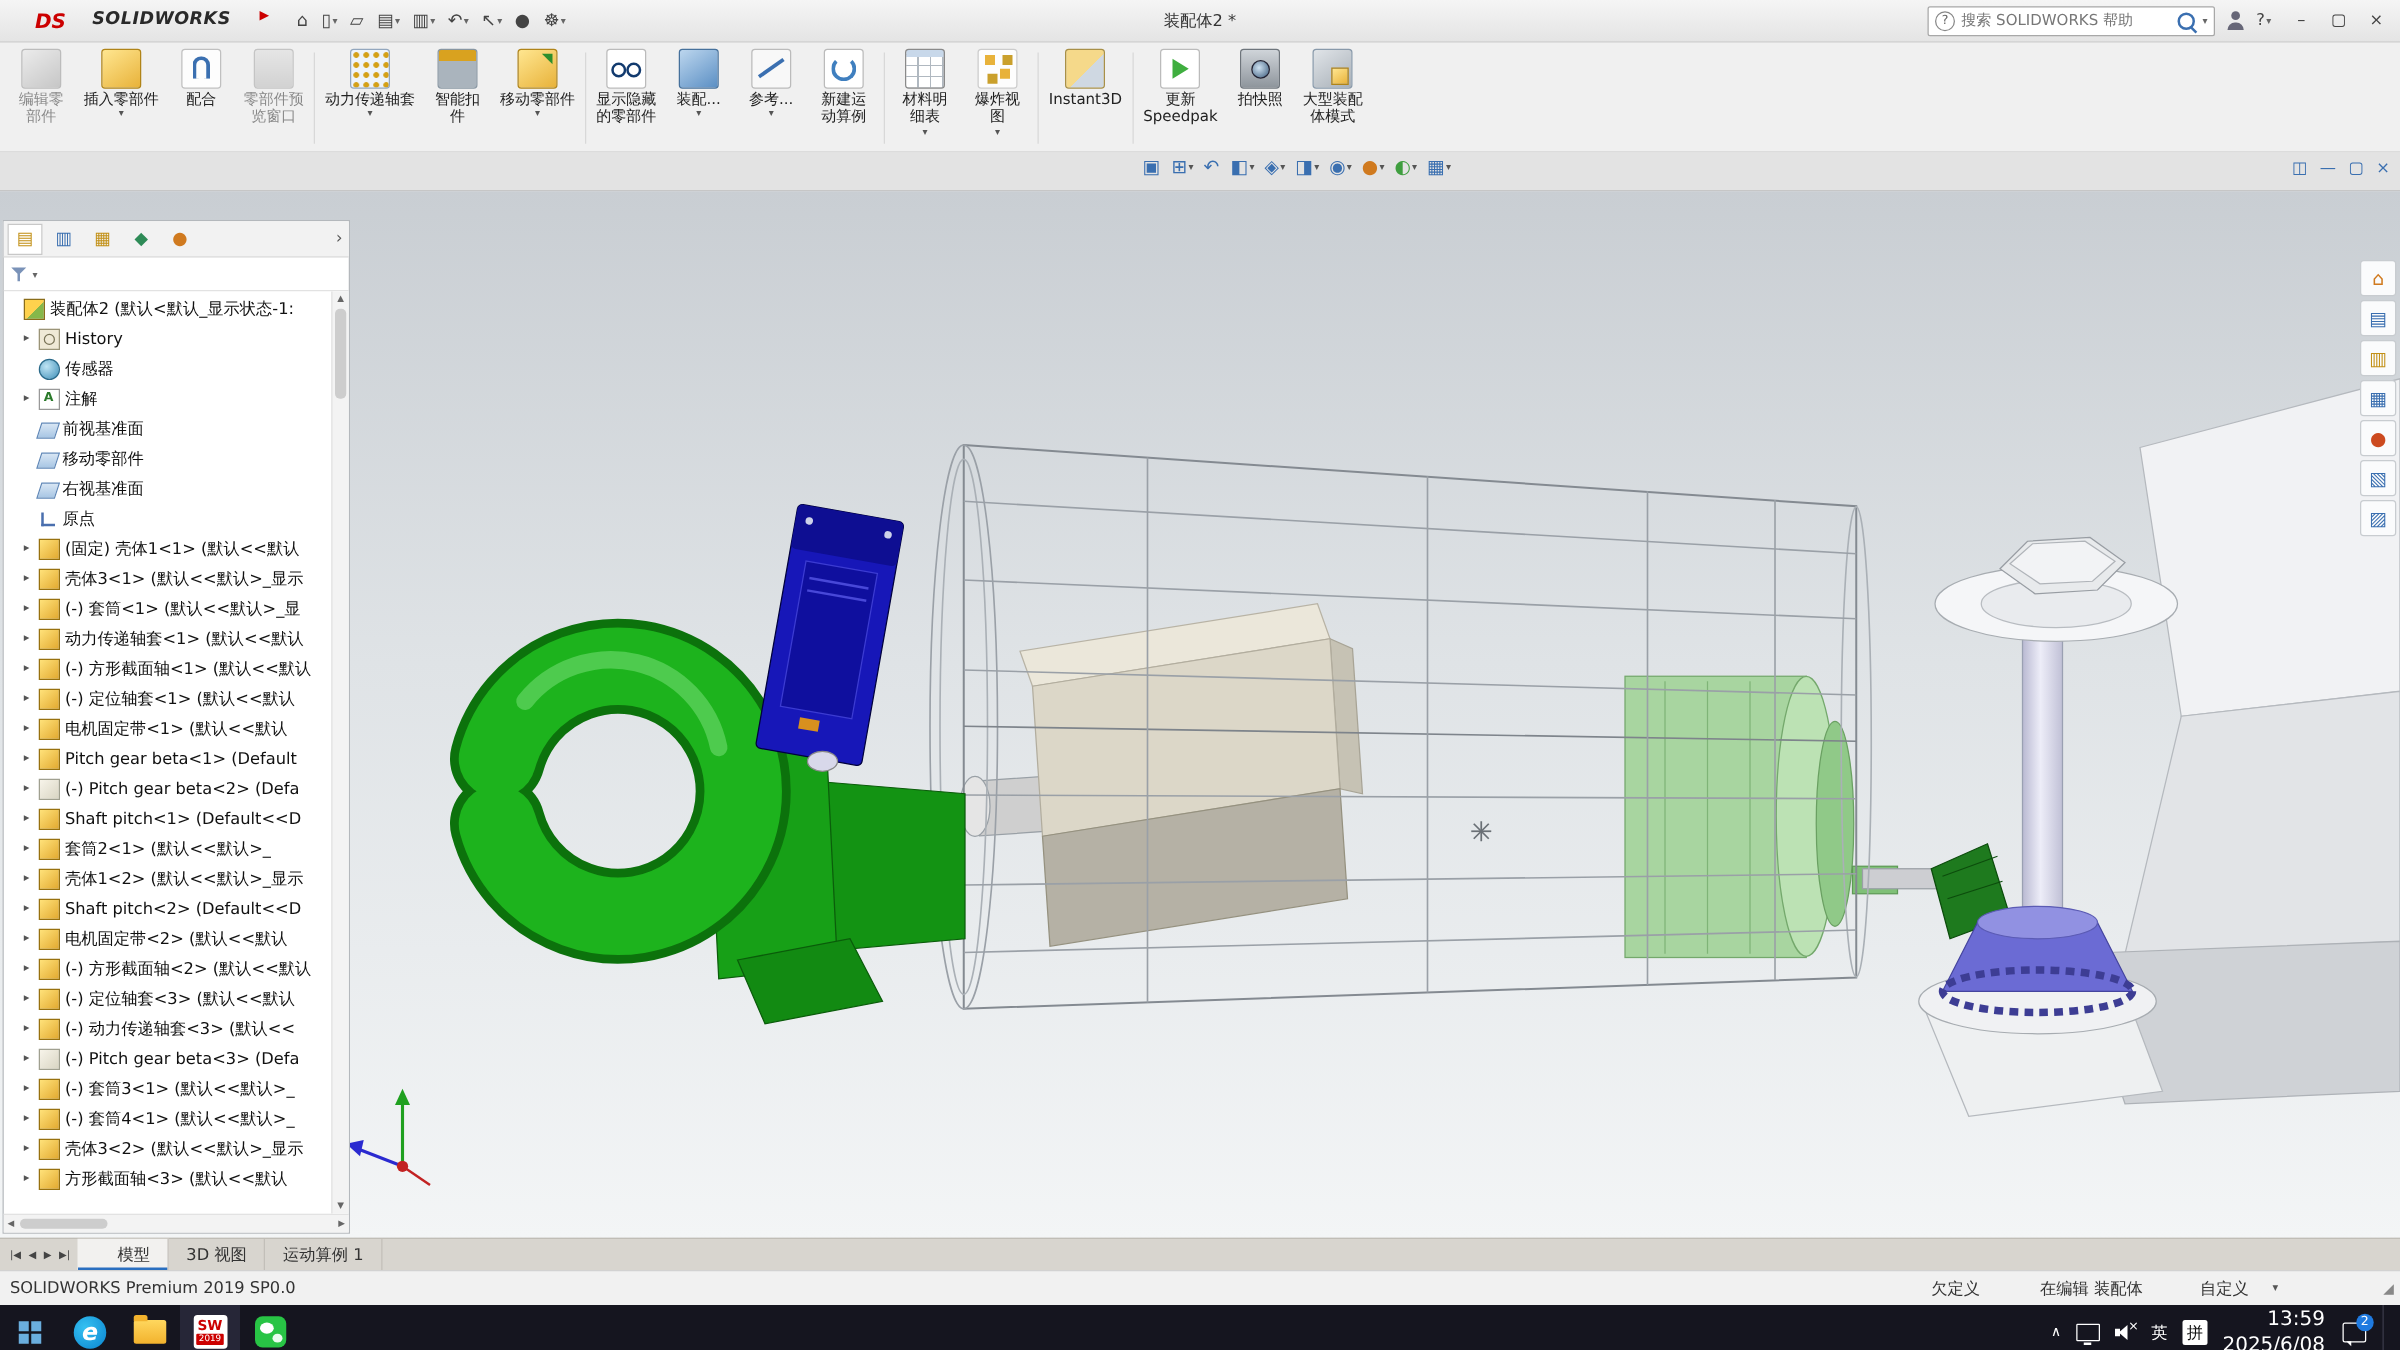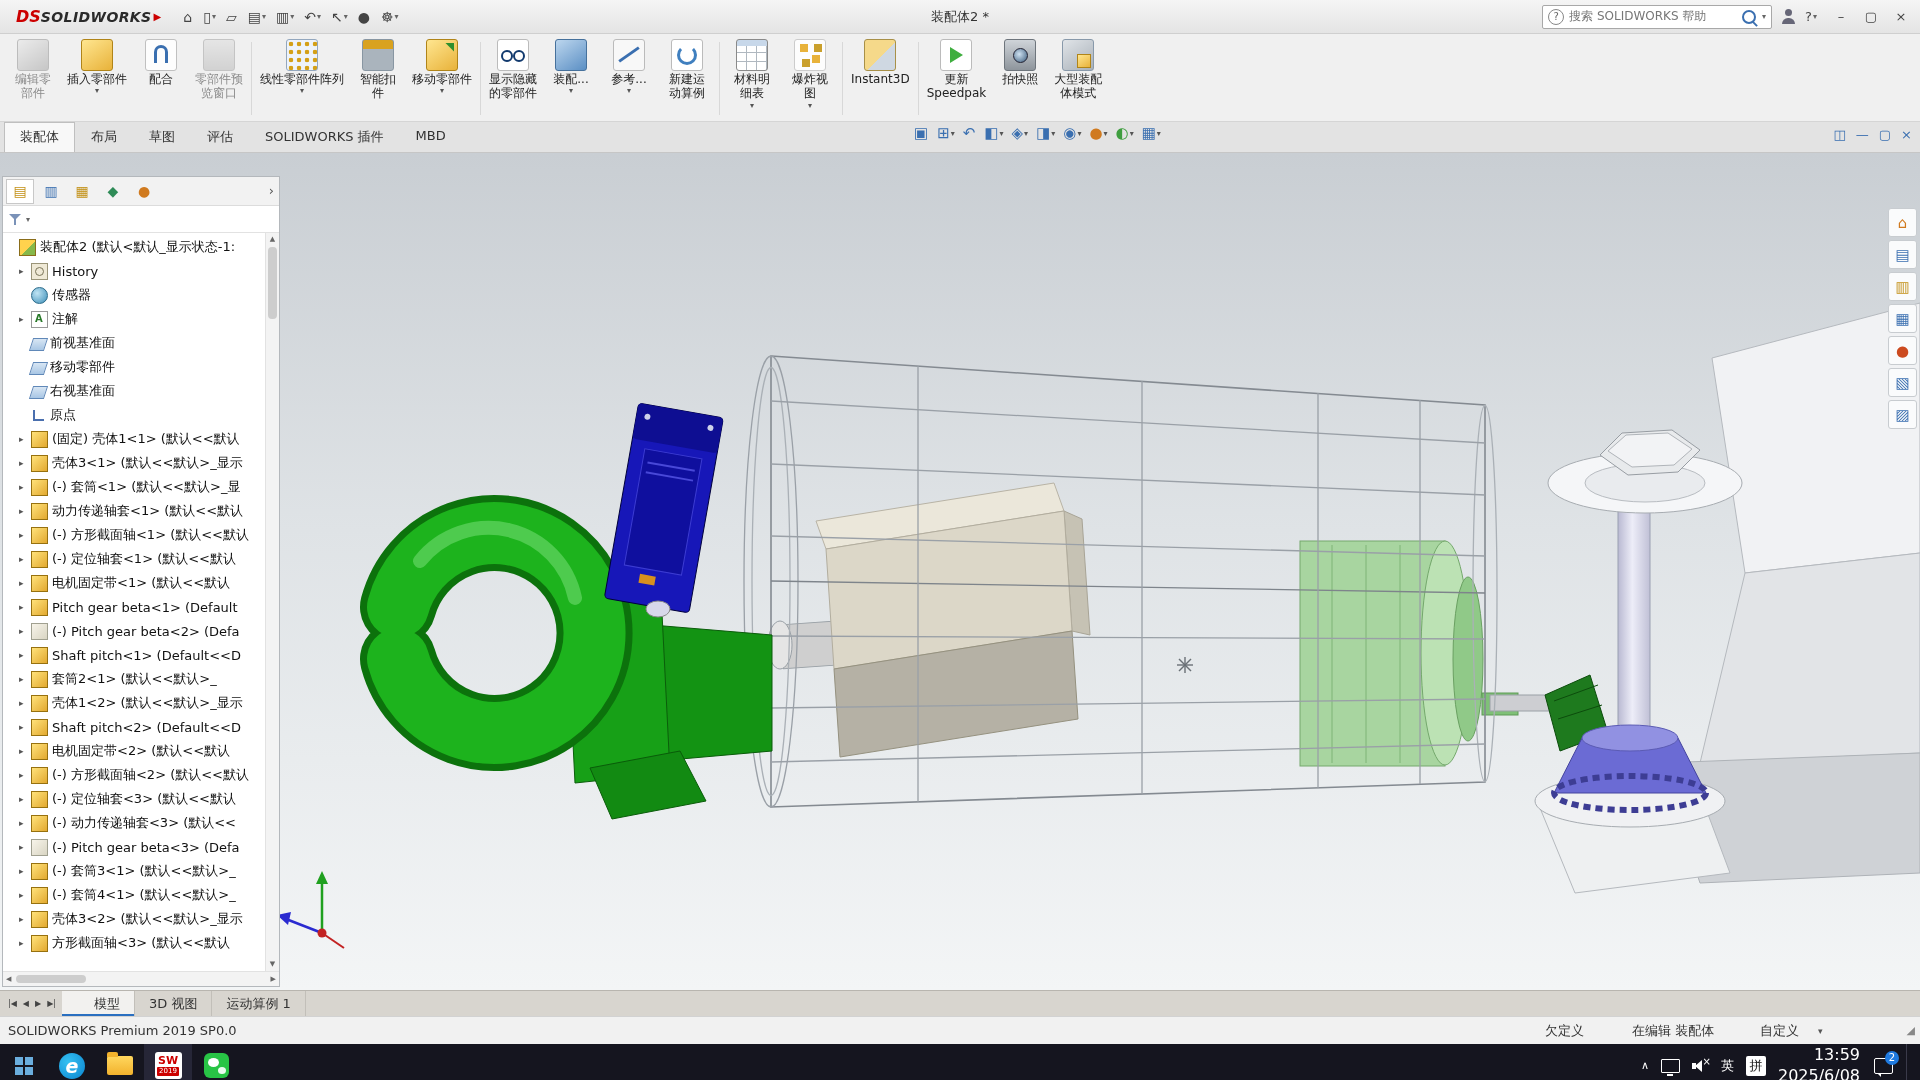--- a/index.html
+++ b/index.html
@@ -1,21 +1,21 @@
 <!DOCTYPE html>
 <html><head>
 <meta charset="utf-8">
 <style>
   html,body{margin:0;padding:0;background:#000;}
   #screen{width:1920px;height:1080px;position:relative;overflow:hidden;
     font-family:"DejaVu Sans","Liberation Sans",sans-serif;font-size:13px;color:#222;background:#e8e8e8;}
   
   #titlebar{height:33px;background:linear-gradient(#f5f5f5,#e4e4e4);border-bottom:1px solid #cfcfcf;
     display:flex;align-items:center;position:relative;}
-  .logo{display:flex;align-items:center;gap:0;padding:0 8px 0 16px;}
+  .logo{display:flex;gap:21px;padding:0 8px 0 28px;}
   .logo-mark{color:#c00;font-weight:bold;font-style:italic;font-size:16px;}
   .logo-text{font-weight:bold;font-size:14px;color:#2a2a2a;letter-spacing:.4px;font-style:italic;}
   .logo-arrow{color:#c00;font-size:10px;margin-left:2px;}
   .qa{display:flex;align-items:center;gap:2px;margin-left:10px;}
   .qa-btn{display:flex;align-items:center;padding:2px 4px;border-radius:2px;}
   .qa-glyph{font-size:14px;color:#444;}
   .arr{font-size:8px;color:#666;margin-left:1px;}
   #tb-title{position:absolute;left:50%;transform:translateX(-50%);font-size:13px;color:#333;}
   .tb-right{margin-left:auto;display:flex;align-items:center;gap:9px;padding-right:4px;}
   .searchbox{width:218px;height:22px;background:#fff;border:1px solid #a8a8a8;border-radius:2px;
@@ -284,21 +284,21 @@
       </div>
 
       <div class="rbtn sep">
         
         
         
       </div>
 
       <div class="rbtn">
         <span class="ri ri-pattern"></span>
-        <span class="rlabel">线性零部件阵列</span>
+        <span class="rlabel">动力传递轴套</span>
         <span class="rarrow">▾</span>
       </div>
 
       <div class="rbtn">
         <span class="ri ri-fastener"></span>
         <span class="rlabel">智能扣
 件</span>
         <span class="rarrow"></span>
       </div>
 
@@ -393,34 +393,20 @@
 
       <div class="rbtn">
         <span class="ri ri-largeasm"></span>
         <span class="rlabel">大型装配
 体模式</span>
         <span class="rarrow"></span>
       </div>
     </div>
 
   <div id="tabrow">
-    <div style="display:flex;">
-
-        <div class="ctab active">装配体</div>
-
-        <div class="ctab">布局</div>
-
-        <div class="ctab">草图</div>
-
-        <div class="ctab">评估</div>
-
-        <div class="ctab">SOLIDWORKS 插件</div>
-
-        <div class="ctab">MBD</div>
-      </div>
     <div class="viewtools">
 
         <div class="vt-btn">
           <span class="vt-glyph hi-blue">▣</span>
           <span class="vt-arr"></span>
         </div>
 
         <div class="vt-btn">
           <span class="vt-glyph hi-blue">⊞</span>
           <span class="vt-arr">▾</span>

